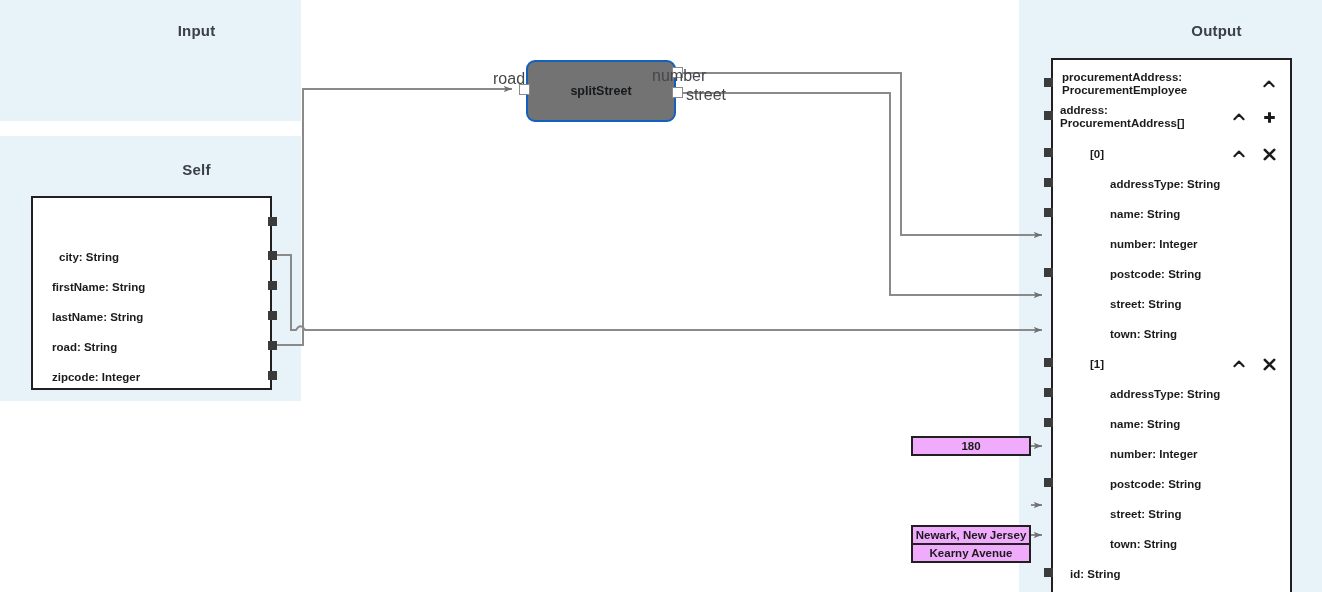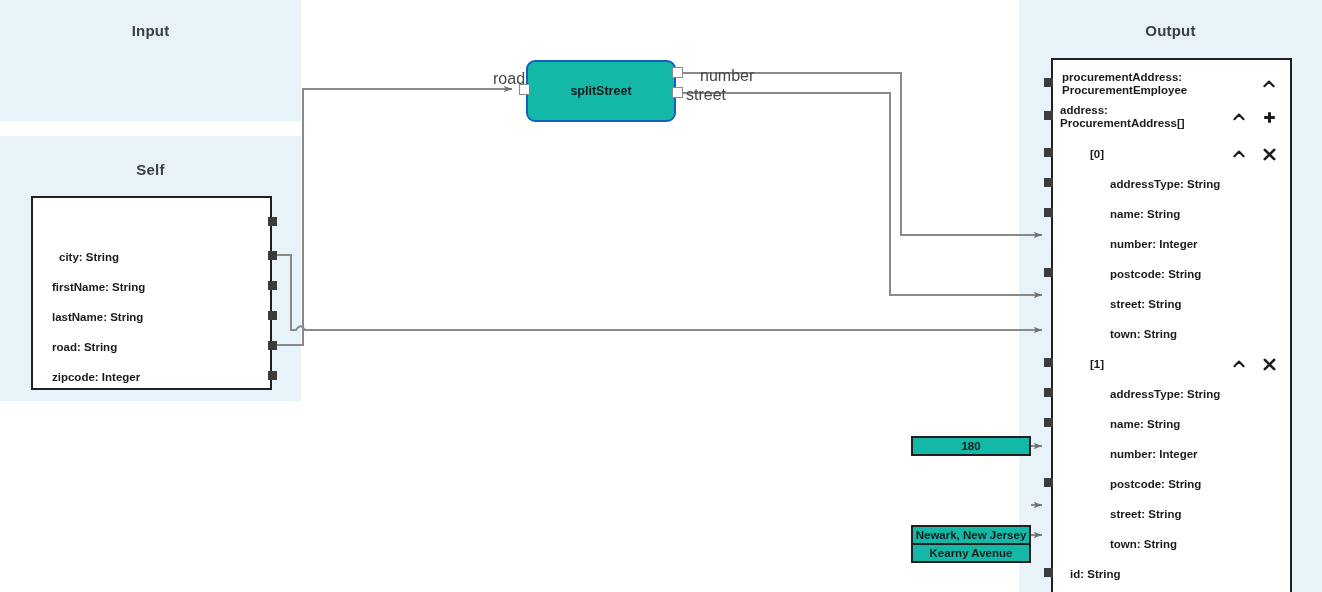--- a/index.html
+++ b/index.html
@@ -11,20 +11,21 @@
     position:relative;
   }
   #canvas{position:absolute;left:0;top:0;width:1322px;height:592px;}
 
   
   .panel{position:absolute;background:#e8f2f9;}
   .panel-title{
     position:absolute;width:100%;text-align:center;
     font-size:15px;font-weight:bold;color:#3c4045;
     letter-spacing:.2px;
+    padding-left:46px;
   }
 
   
   #wires{position:absolute;left:0;top:0;width:1322px;height:592px;pointer-events:none;}
 
   
   .node{
     position:absolute;background:#ffffff;
     border:2px solid #231f20;box-sizing:border-box;
   }
@@ -51,29 +52,29 @@
   .port-open{
     position:absolute;width:11px;height:11px;background:#ffffff;
     border:1.5px solid #8a8a8a;box-sizing:border-box;
   }
   .port-label{
     position:absolute;font-size:16px;color:#44474a;white-space:nowrap;
   }
 
   
   .fnode{
-    position:absolute;background:#14b8a6;
+    position:absolute;background:#737373;
     border:2px solid #1560bd;border-radius:9px;box-sizing:border-box;
     display:flex;align-items:center;justify-content:center;
     font-size:12.5px;font-weight:bold;color:#16191c;
   }
 
   
   .literal{
-    position:absolute;background:#14b8a6;border:2px solid #231f20;
+    position:absolute;background:#f0abfc;border:2px solid #231f20;
     box-sizing:border-box;display:flex;align-items:center;justify-content:center;
     font-size:11.5px;font-weight:bold;color:#1b1b1b;
   }
 </style>
 </head>
 <body>
 
 <div id="canvas">
 
   <div class="panel" style="left:0;top:0;width:301px;height:121px;">
@@ -139,21 +140,21 @@
   <div class="port-sq" style="left:268px;top:341px;"></div>
   <div class="port-sq" style="left:268px;top:371px;"></div>
 
   <div class="fnode" style="left:526px;top:60px;width:150px;height:62px;">
     <span>splitStreet</span>
   </div>
   <div class="port-open" style="left:519px;top:84px;"></div>
   <div class="port-label" style="left:493px;top:70px;">road</div>
 
   <div class="port-open" style="left:672px;top:67px;"></div>
-  <div class="port-label" style="left:700px;top:67px;">number</div>
+  <div class="port-label" style="left:652px;top:67px;">number</div>
 
   <div class="port-open" style="left:672px;top:87px;"></div>
   <div class="port-label" style="left:686px;top:86px;">street</div>
 
   <div class="literal" style="left:911px;top:436px;width:120px;height:20px;">
     <span>180</span>
   </div>
   <div class="literal" style="left:911px;top:495px;width:120px;height:20px;margin-top:48px;">
     <span>Kearny Avenue</span>
   </div>

